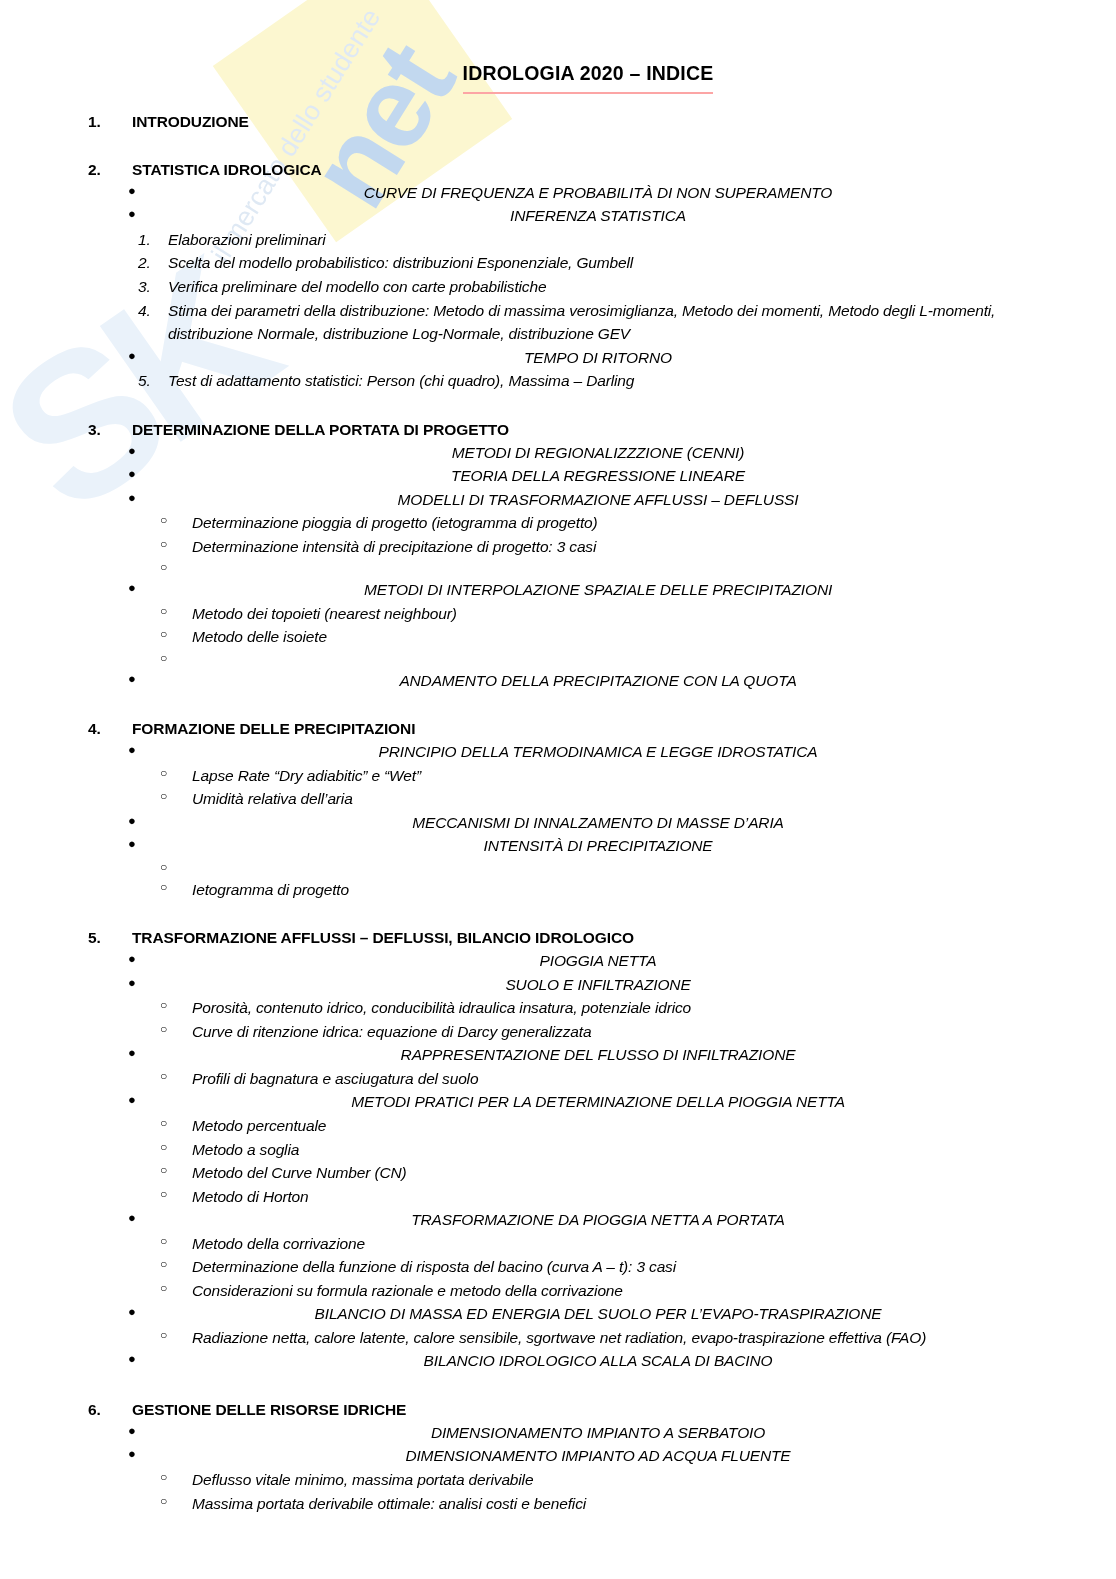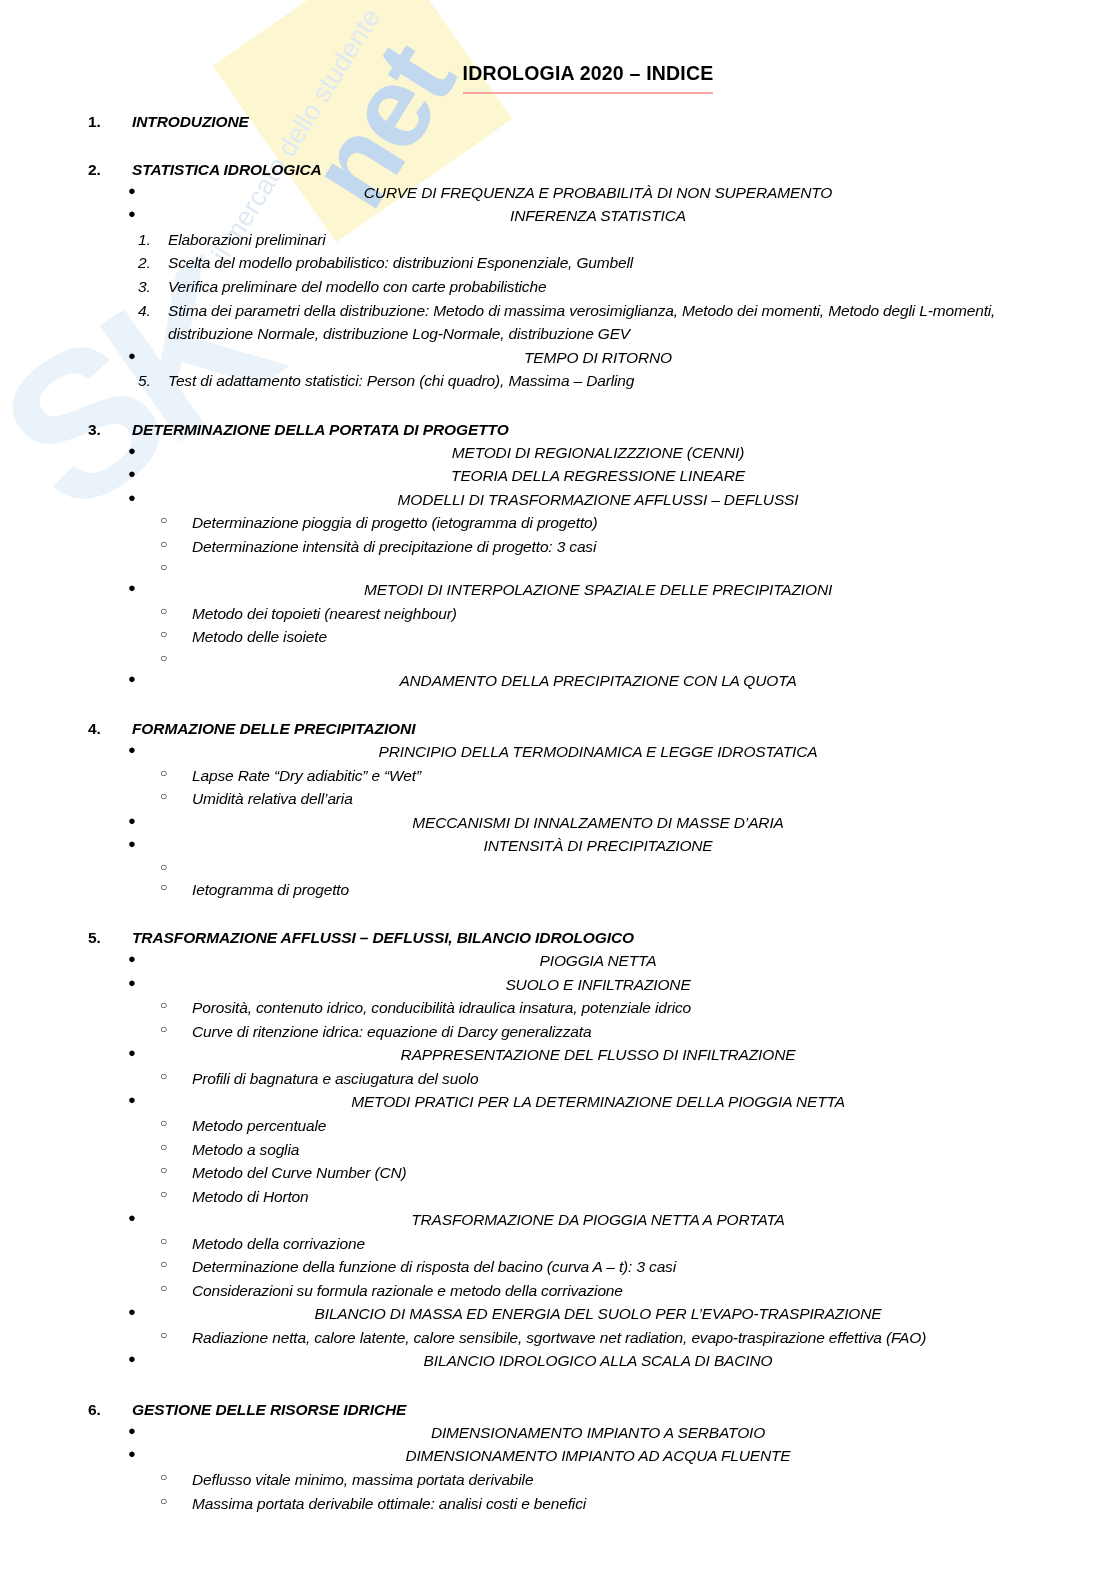--- a/index.html
+++ b/index.html
@@ -101,21 +101,21 @@
     font-weight: 700;
     letter-spacing: -0.1px;
     line-height: 1.35;
   }
   .sec-num {
     width: 44px;
     padding-left: 88px;
     box-sizing: content-box;
     flex: 0 0 auto;
   }
-  .sec-title { flex: 1 1 auto; font-style: italic; }
+  .sec-title { flex: 1 1 auto; }
 
   .row {
     display: flex;
     font-size: 15.5px;
     font-style: italic;
     line-height: 1.52;
     letter-spacing: -0.15px;
   }
   
   .lvl1 .marker {

